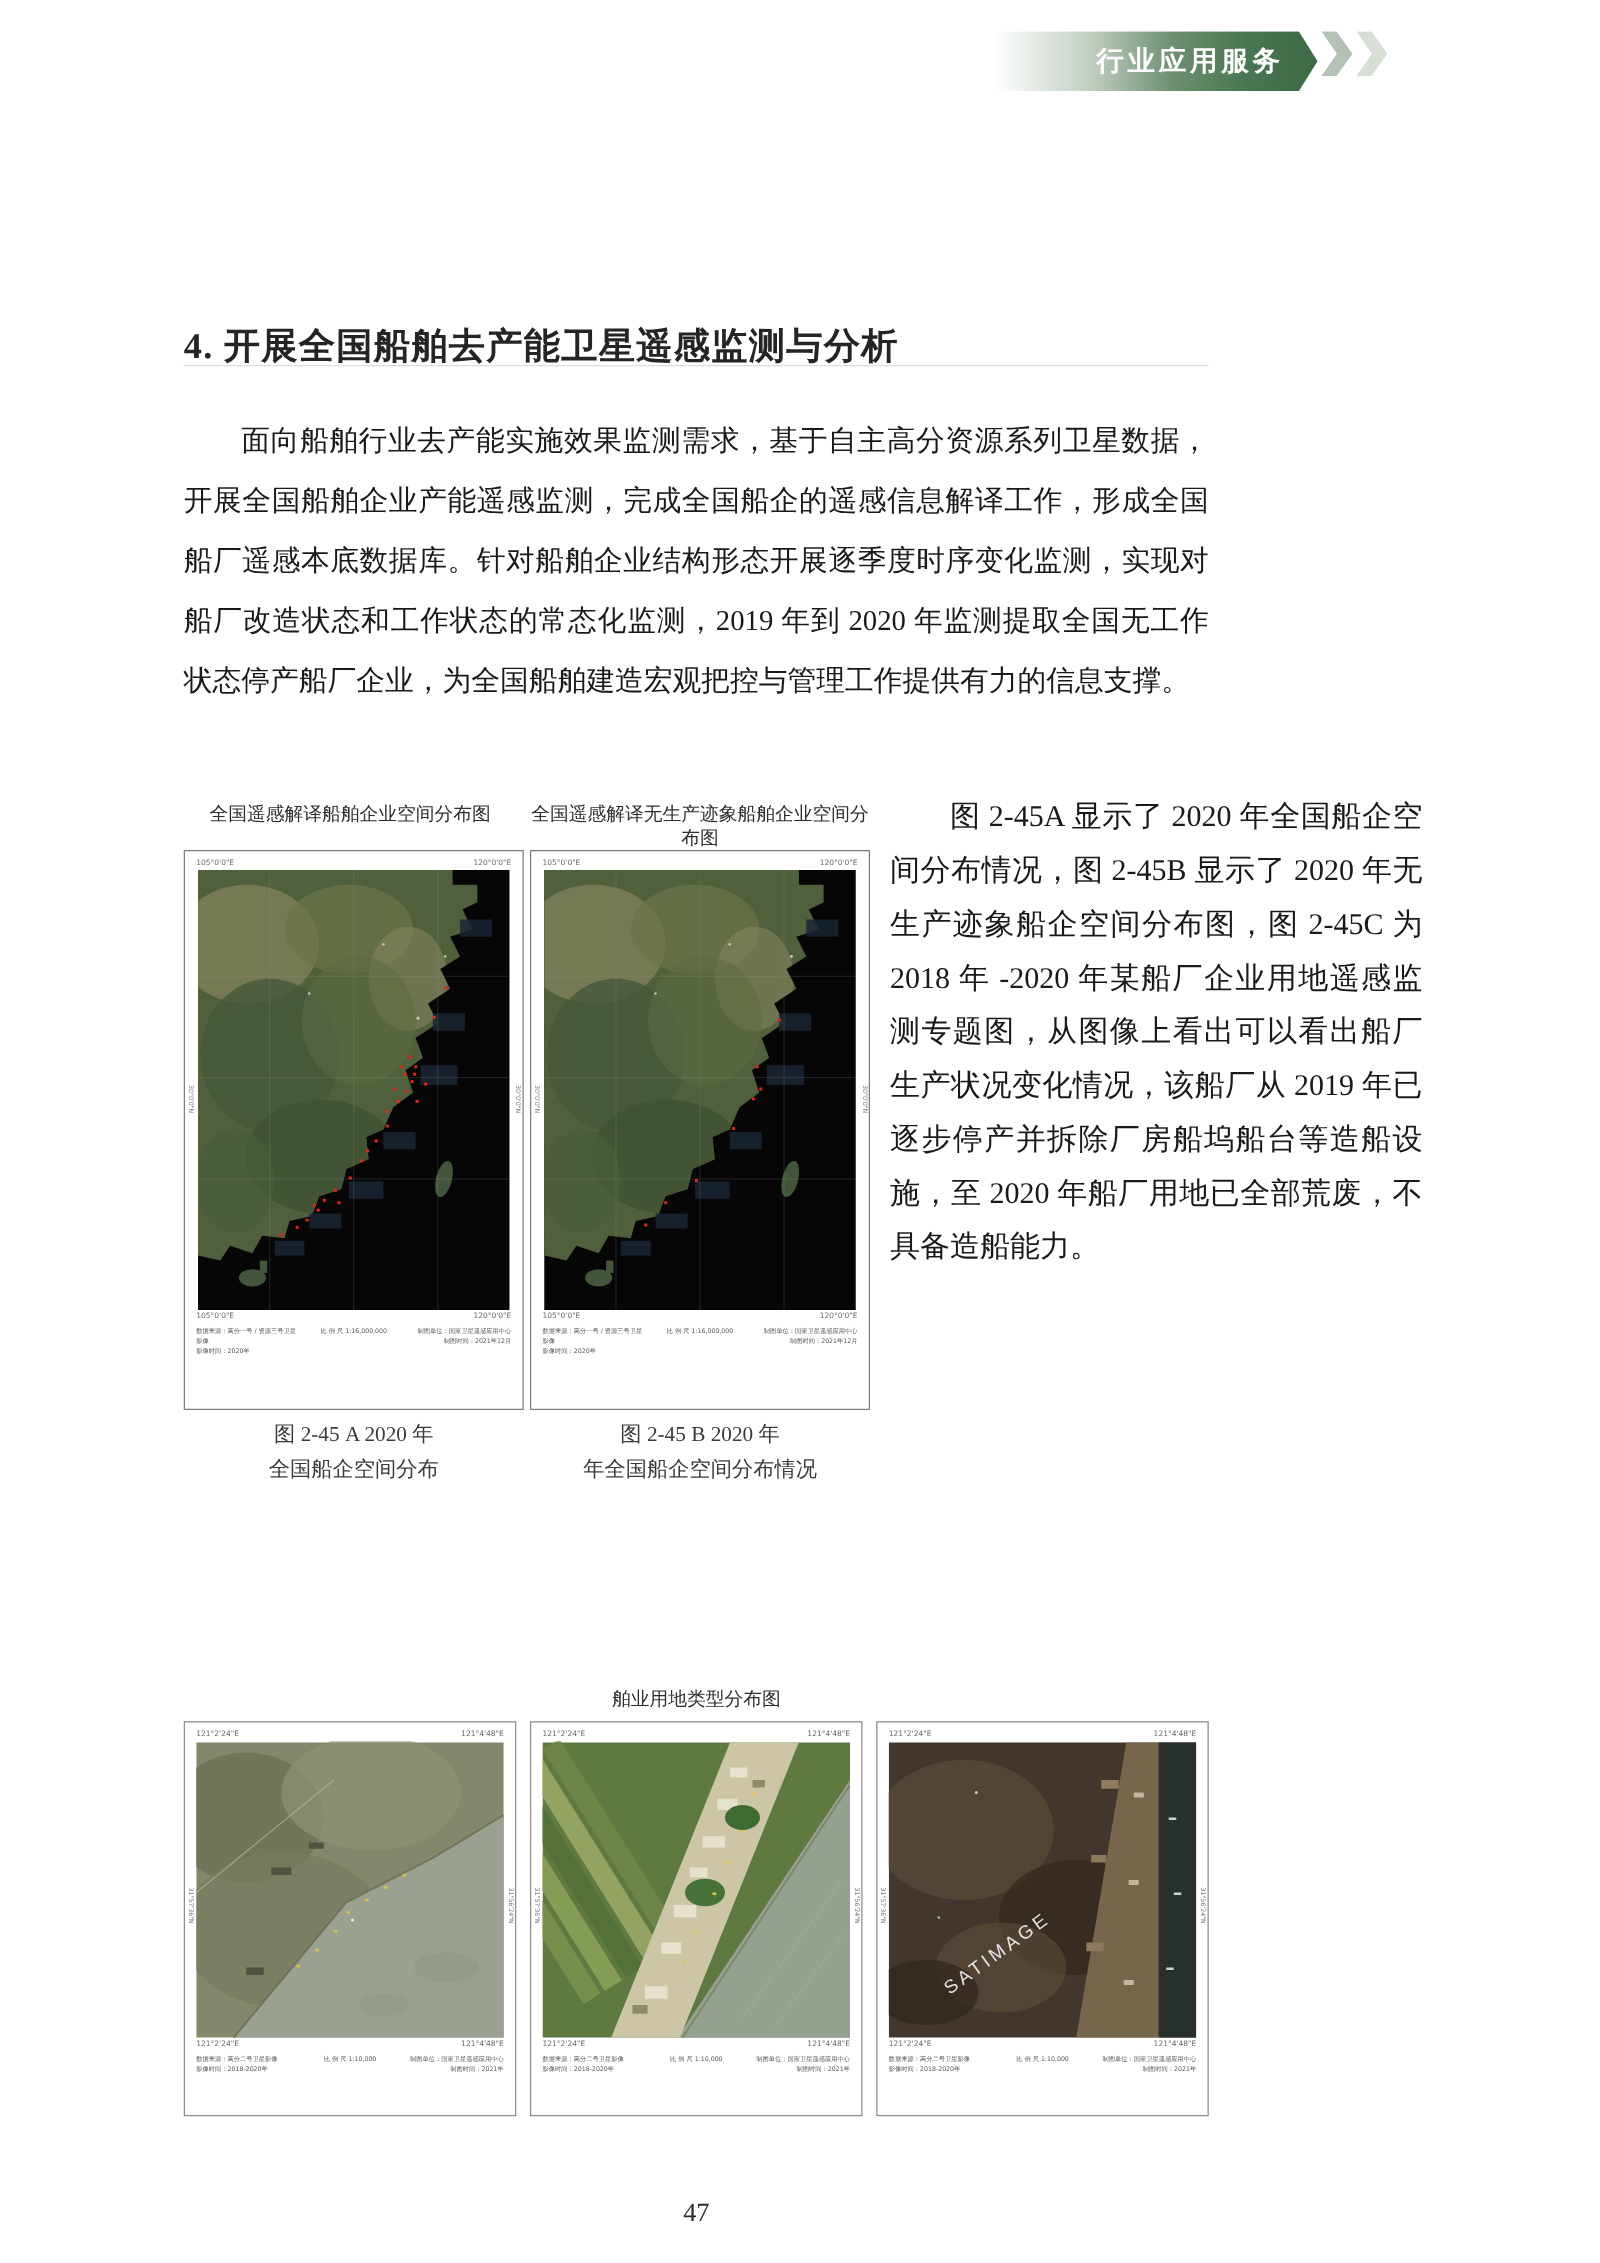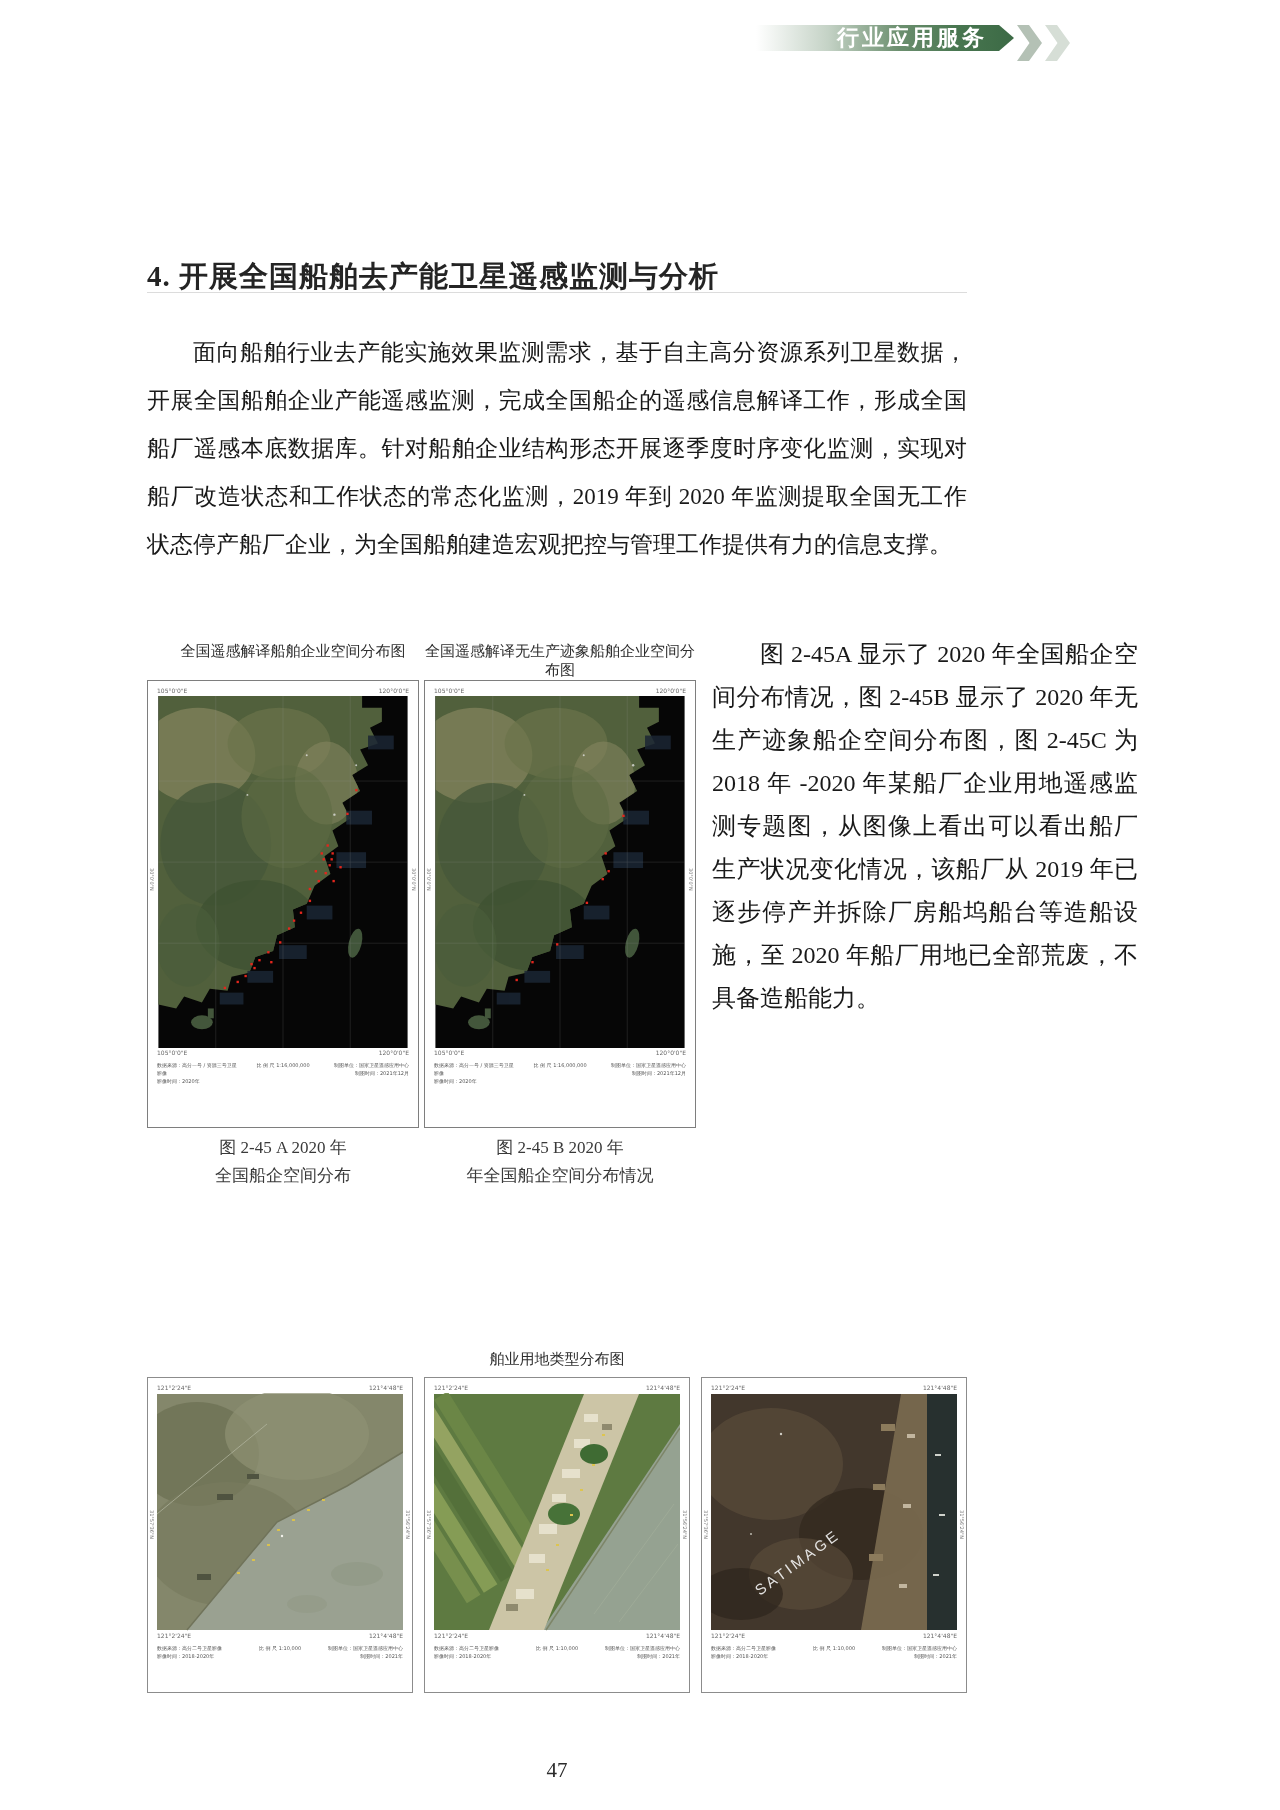--- a/index.html
+++ b/index.html
@@ -1,41 +1,41 @@
 <!DOCTYPE html>
 <html><head>
 <meta charset="utf-8">
 <style>
   html,body{margin:0;padding:0;background:#ffffff;}
   .page{position:relative;width:1280px;height:1810px;background:#fff;overflow:hidden;
         font-family:"Liberation Serif","DejaVu Serif",serif;color:#191919;}
 
   
-  .header{position:absolute;top:25px;left:756px;height:26px;display:flex;align-items:stretch;}
+  .header{position:absolute;top:25px;left:796px;height:48px;display:flex;align-items:stretch;}
   .band{position:relative;width:258px;box-sizing:border-box;
         background:linear-gradient(90deg, rgba(125,156,128,0) 0%, rgba(125,156,128,0.45) 28%, #6d9070 55%, #487650 78%, #3c6a45 100%);
         clip-path:polygon(0 0, calc(100% - 15px) 0, 100% 50%, calc(100% - 15px) 100%, 0 100%);
         display:flex;align-items:center;justify-content:flex-end;padding-right:27px;}
   .band-label{color:#fff;font-family:"Liberation Sans","DejaVu Sans",sans-serif;
         font-weight:bold;font-size:22px;letter-spacing:3px;white-space:nowrap;}
   .chev{width:25px;height:36px;margin-left:3px;
         clip-path:polygon(0 0,48% 0,100% 50%,48% 100%,0 100%,50% 50%);}
   .chev1{background:#b4c1b5;}
   .chev2{background:#d6ded6;}
 
   .section-title{position:absolute;left:147px;top:238px;font-size:29px;font-weight:bold;
         color:#242424;letter-spacing:1px;white-space:nowrap;}
   .rule{position:absolute;left:147px;top:292px;width:820px;border-top:1px solid #dcdcdc;}
 
   .body-par{position:absolute;left:147px;top:306px;width:820px;font-size:23px;line-height:48px;
         text-align:justify;text-indent:2em;}
 
   .fig-title{position:absolute;top:642px;font-family:"Liberation Sans","DejaVu Sans",sans-serif;
         font-size:15px;color:#2e2e2e;text-align:center;}
-  .fig-title-a{left:157px;width:272px;}
+  .fig-title-a{left:144px;width:272px;}
   .fig-title-b{left:424px;width:272px;}
 
   .map-panel{position:absolute;top:680px;width:272px;height:448px;background:#fff;
         border:1px solid #7e7e7e;box-sizing:border-box;padding:5px 9px;}
   .map-a{left:147px;}
   .map-b{left:424px;}
   .coordrow{display:flex;justify-content:space-between;font-family:"DejaVu Sans",sans-serif;
         font-size:6px;color:#666;height:10px;line-height:10px;}
   .mapsvg{display:block;width:252px;height:352px;}
   .photosvg{display:block;width:246px;height:238px;}

